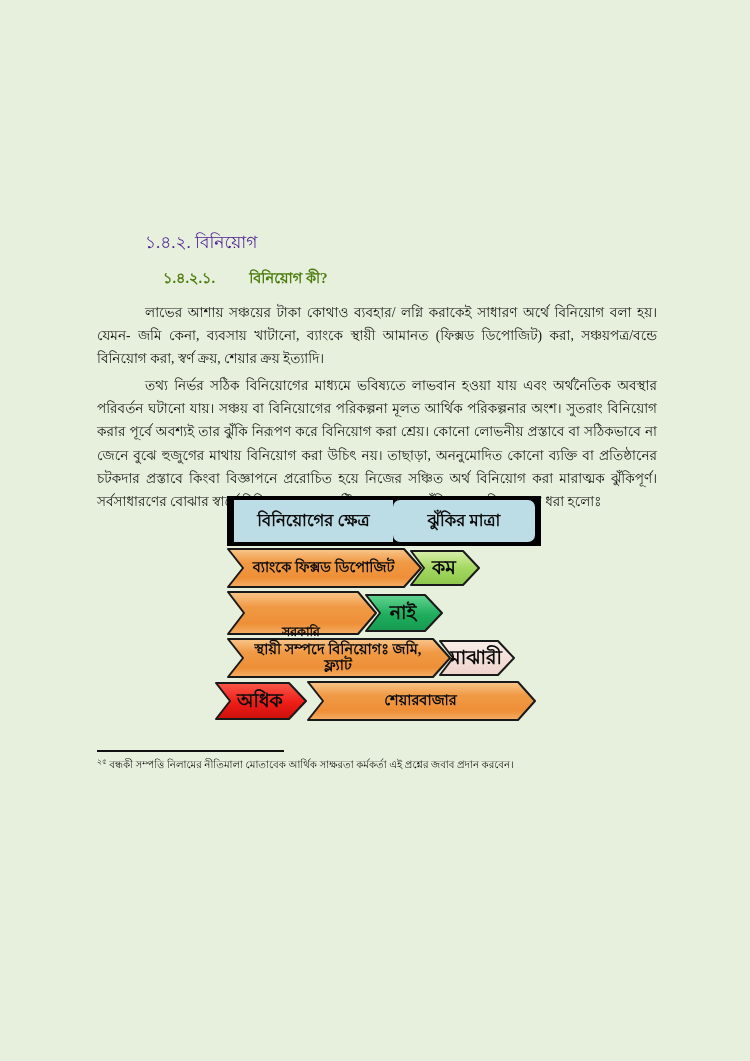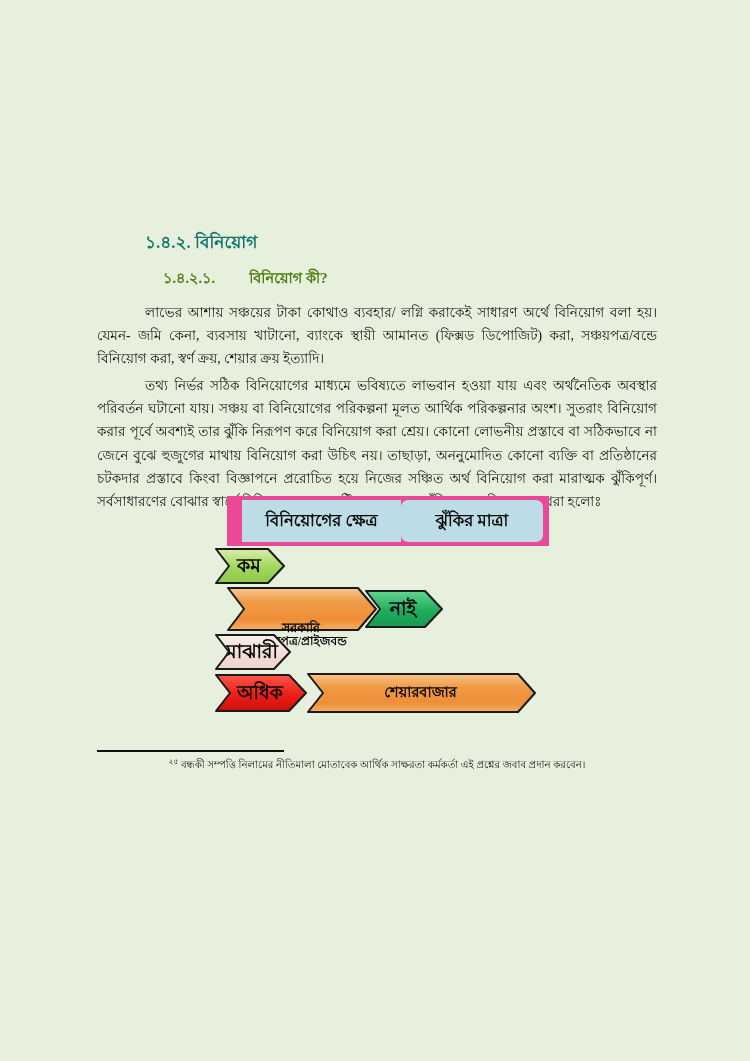--- a/index.html
+++ b/index.html
@@ -8,40 +8,40 @@
     font-family:"Liberation Serif","DejaVu Serif",serif;
   }
   .page{
     position:relative;
     width:750px;height:1061px;
     background:#e7f0dc;
     overflow:hidden;
   }
   .h1{
     position:absolute;left:145px;top:229px;
-    color:#0f766e;font-weight:bold;font-size:17px;
+    color:#4c1d95;font-weight:normal;font-size:17px;
   }
   .h2{
     position:absolute;left:163px;top:267px;
     color:#4d7c0f;font-weight:bold;font-size:14.5px;
   }
   .h2 .num{margin-right:34px;}
   .para{
     position:absolute;left:97px;width:560px;
     margin:0;color:#141414;font-size:13.6px;line-height:23.2px;
     text-align:justify;text-indent:48px;
   }
   .p1{top:301px;}
   .p2{top:374px;}
 
   
   .diagram{position:absolute;left:227px;top:496px;}
   .dheader{
-    width:301px;height:42px;background:#ec4899;
-    padding:4px 6px 4px 15px;display:flex;
+    width:301px;height:42px;background:#000000;
+    padding:4px 6px 4px 7px;display:flex;
   }
   .hcell{
     background:#bcdde6;height:100%;
     display:flex;align-items:center;justify-content:center;
     font-weight:bold;font-size:16.5px;color:#0c0c0c;
   }
   .hcell.c1{width:159px;}
   .hcell.c2{flex:1;border-radius:7px;}
 
   .rows{margin-top:2px;}
@@ -53,21 +53,21 @@
     display:flex;flex-direction:column;align-items:center;justify-content:center;
     font-weight:bold;color:#0b0b0b;font-size:14.5px;line-height:1.1;
     text-align:center;
   }
   .chev .lbl .l2{font-size:12px;}
   .chev.two .lbl{font-size:12.5px;margin-top:48px;}
   .risk{margin-left:-12px;position:relative;z-index:2;}
   .risk .lbl{font-size:19px;}
 
   
-  .footnote{position:absolute;left:97px;top:750px;width:560px;text-align:center;}
+  .footnote{position:absolute;left:97px;top:750px;width:560px;}
   .fn-rule{width:187px;border-top:2px solid #111;}
   .fn-text{margin-top:4px;font-size:10.2px;color:#141414;}
   .fn-text sup{font-size:7.5px;}
   .defs-holder{position:absolute;width:0;height:0;overflow:hidden;}
 </style>
 </head>
 <body>
 
 <div class="defs-holder">
 <svg width="0" height="0">
@@ -116,20 +116,26 @@
   <div class="diagram">
 
     <div class="dheader">
       <div class="hcell c1">বিনিয়োগের ক্ষেত্র</div>
       <div class="hcell c2">ঝুঁকির মাত্রা</div>
     </div>
 
     <div class="rows">
 
       <div class="drow">
+        <div class="chev">
+          <svg width="195" height="40">
+            <polygon points="1,1 177,1 194,20 177,39 1,39 16,20" fill="url(#gOrange)" stroke="#1a1a1a" stroke-width="2" stroke-linejoin="round"></polygon>
+          </svg>
+          <span class="lbl">ব্যাংকে ফিক্সড ডিপোজিট</span>
+        </div>
         <div class="chev risk">
           <svg width="70" height="36">
             <polygon points="1,1 53,1 69,18 53,35 1,35 14,18" fill="url(#gLowGreen)" stroke="#1a1a1a" stroke-width="2" stroke-linejoin="round"></polygon>
           </svg>
           <span class="lbl">কম</span>
         </div>
       </div>
 
       <div class="drow">
         <div class="chev two">
@@ -143,20 +149,26 @@
         </div>
         <div class="chev risk">
           <svg width="78" height="38">
             <polygon points="1,1 60,1 77,19 60,37 1,37 15,19" fill="url(#gGreen)" stroke="#1a1a1a" stroke-width="2" stroke-linejoin="round"></polygon>
           </svg>
           <span class="lbl">নাই</span>
         </div>
       </div>
 
       <div class="drow">
+        <div class="chev">
+          <svg width="224" height="40">
+            <polygon points="1,1 206,1 223,20 206,39 1,39 16,20" fill="url(#gOrange)" stroke="#1a1a1a" stroke-width="2" stroke-linejoin="round"></polygon>
+          </svg>
+          <span class="lbl">স্থায়ী সম্পদে বিনিয়োগঃ জমি, ফ্ল্যাট</span>
+        </div>
         <div class="chev risk">
           <svg width="76" height="36">
             <polygon points="1,1 59,1 75,18 59,35 1,35 14,18" fill="url(#gPink)" stroke="#1a1a1a" stroke-width="2" stroke-linejoin="round"></polygon>
           </svg>
           <span class="lbl">মাঝারী</span>
         </div>
       </div>
 
       <div class="drow">
         <div class="chev risk">

